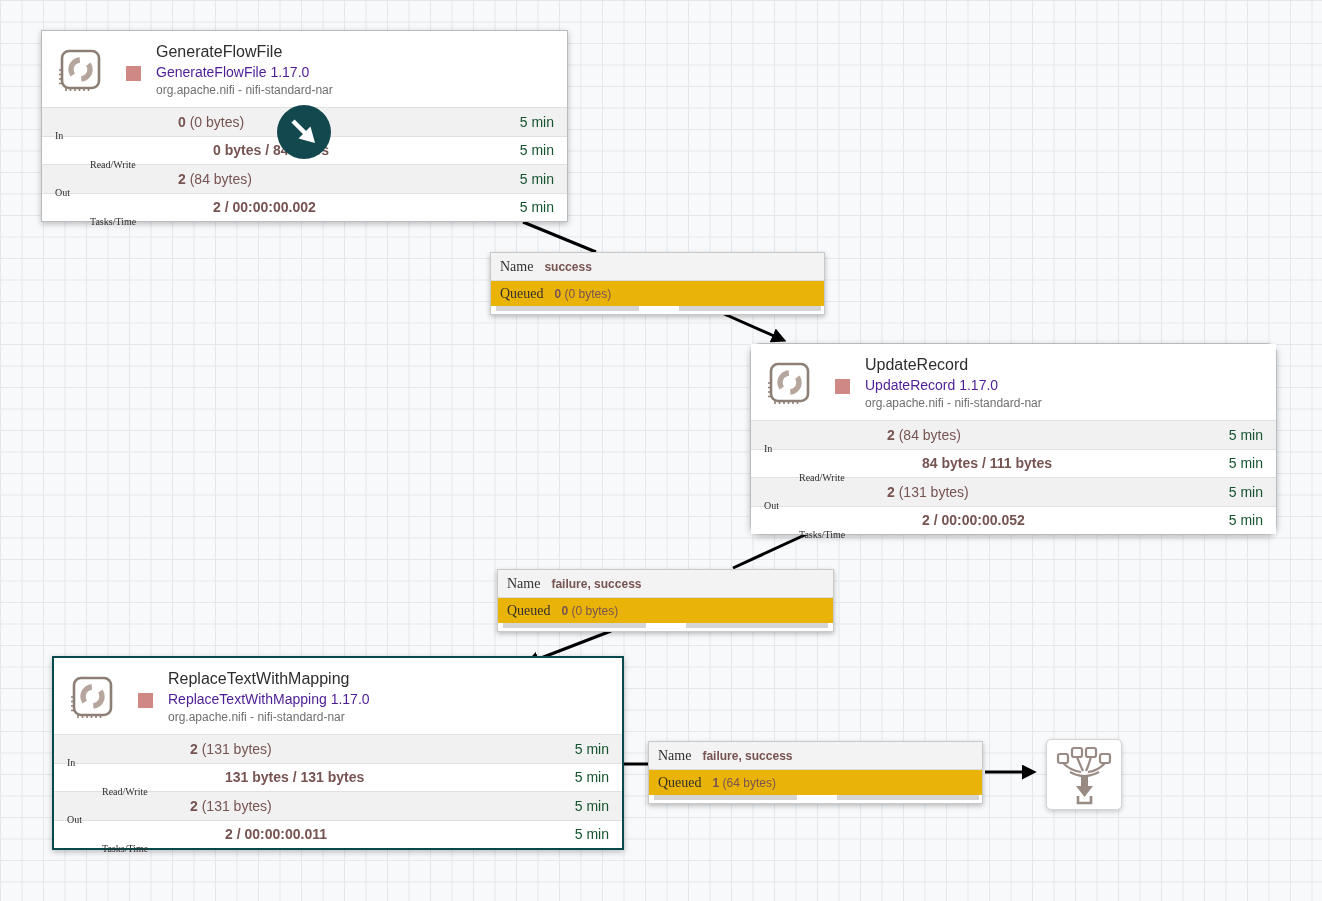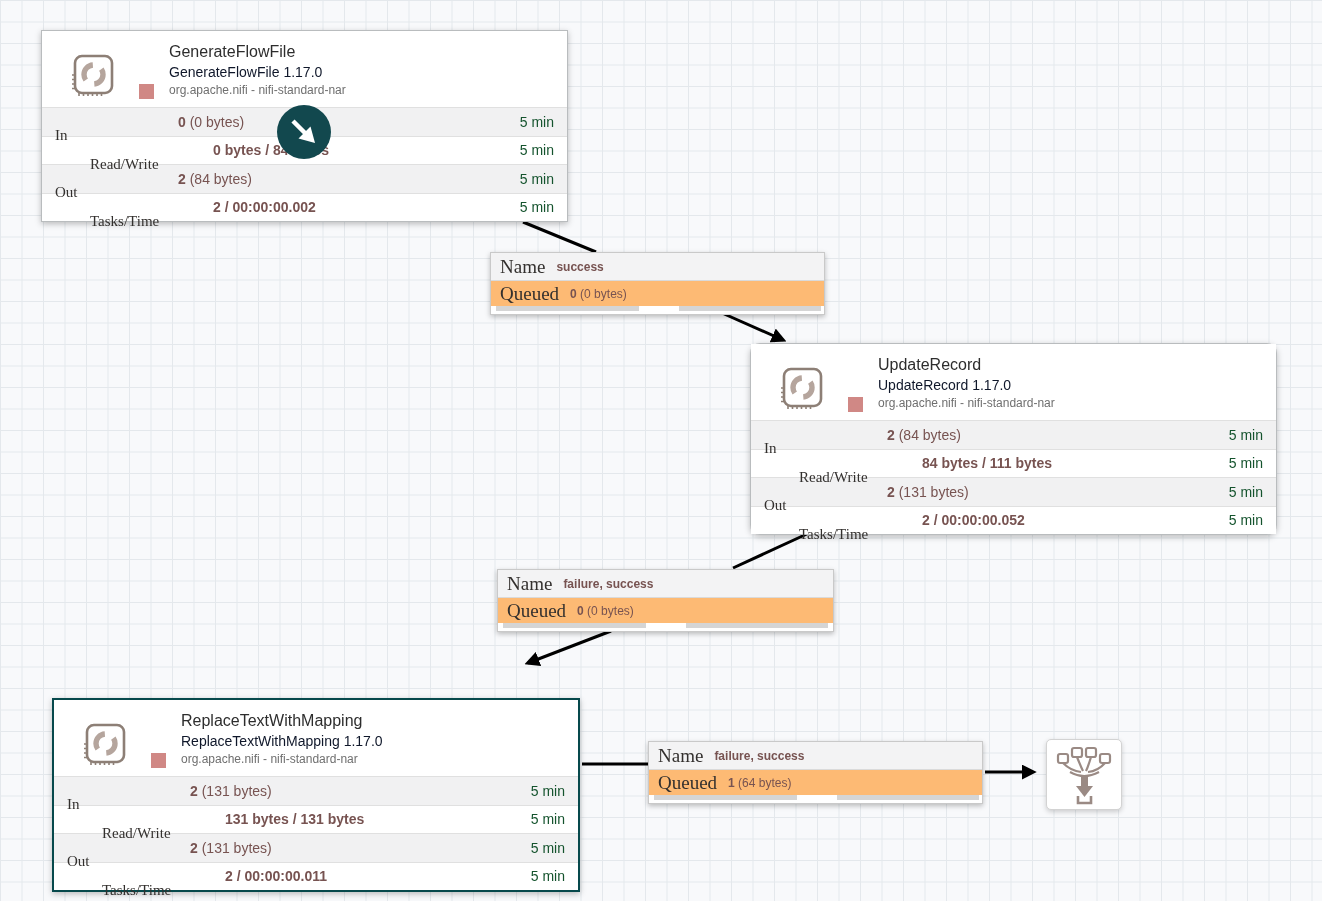--- a/index.html
+++ b/index.html
@@ -17,53 +17,53 @@
 
   #wires { position:absolute; left:0; top:0; width:1322px; height:901px; pointer-events:none; }
 
   
   .processor {
     position:absolute; width:527px; background:#fff;
     border:1px solid #b9bcbe;
     box-shadow:0 2px 6px rgba(0,0,0,.25);
   }
   .processor.selected { border:2px solid #07494c; }
-  .proc-header { display:flex; align-items:flex-end; padding:10px 12px 8px 27px; height:76px; background:#fff; }
+  .proc-header { display:flex; align-items:center; padding:10px 12px 8px 14px; height:76px; background:#fff; }
   .proc-icon { width:46px; height:46px; flex:none; margin-top:1px; }
   .run-state { width:15px; height:15px; background:#d08885; flex:none; margin:7px 0 0 24px; }
   .proc-titles { margin-left:15px; min-width:0; }
   .proc-title { font-size:16px; color:#2d2d2d; line-height:21px; }
-  .proc-type { font-size:14px; color:#0f172a; line-height:20px; }
+  .proc-type { font-size:14px; color:#4c1d95; line-height:20px; }
   .proc-bundle { font-size:12px; color:#6f6f6f; line-height:17px; }
 
   .stat-row {
     display:flex; align-items:center; height:28.5px; padding:0 13px;
     border-top:1px solid #e0e0e0; font-size:14px;
   }
   .stat-row.odd { background:#f1f1f2; }
   .stat-row.even { background:#ffffff;padding-left:48px; }
   .stat-label {
     width:123px; flex:none; color:#33302e;
-    font-family:"Liberation Serif","DejaVu Serif",serif; font-size:15px;margin-top:28px;
+    font-family:"Liberation Serif","DejaVu Serif",serif; font-size:10px;margin-top:28px;
   }
   .stat-value { color:#775351; white-space:nowrap; overflow:hidden; }
   .stat-value b { font-weight:bold; }
   .stat-time { margin-left:auto; color:#14532d; }
 
   
   .conn-label {
     position:absolute; width:335px; background:#fff;
     border:1px solid #c9c9c9; box-shadow:0 2px 5px rgba(0,0,0,.25);
   }
   .conn-row {
     display:flex; align-items:center; padding:0 9px; height:28px;
   }
   .conn-row.name { background:#f3f3f4; border-bottom:1px solid #dadada; }
-  .conn-row.queued { background:#fdba74; height:25px; }
-  .conn-key { font-family:"Liberation Serif","DejaVu Serif",serif; font-size:19px; color:#33302e; }
+  .conn-row.queued { background:#eab308; height:25px; }
+  .conn-key { font-family:"Liberation Serif","DejaVu Serif",serif; font-size:14px; color:#33302e; }
   .conn-val { margin-left:11px; font-size:12px; color:#775351; font-weight:bold; }
   .conn-val .plain { font-weight:normal; }
   .conn-bars { position:relative; height:8px; }
   .conn-bar { position:absolute; top:0; height:5px; background:#d5d5d5; }
   .conn-bar.left { left:5px; width:143px; }
   .conn-bar.right { left:188px; width:142px; }
 
   
   .funnel-card {
     position:absolute; left:1046px; top:739px; width:76px; height:71px;
@@ -75,21 +75,21 @@
   
   .connect-cursor {
     position:absolute; left:277px; top:105px; width:54px; height:54px;
     background:#12484e; border-radius:50%;
     display:flex; align-items:center; justify-content:center;
   }
 
   
   #proc-0 { left:41px;  top:30px;  }
   #proc-1 { left:750px; top:343px;border-radius:10px; }
-  #proc-2 { left:52px;  top:698px; width:528px; }
+  #proc-2 { left:52px;  top:656px; width:572px; }
   #conn-0 { left:490px; top:252px; }
   #conn-1 { left:497px; top:569px; width:337px; }
   #conn-2 { left:648px; top:741px; }
 </style>
 </head>
 <body>
 
 <div id="canvas">
 
   <svg id="wires" viewBox="0 0 1322 901">

